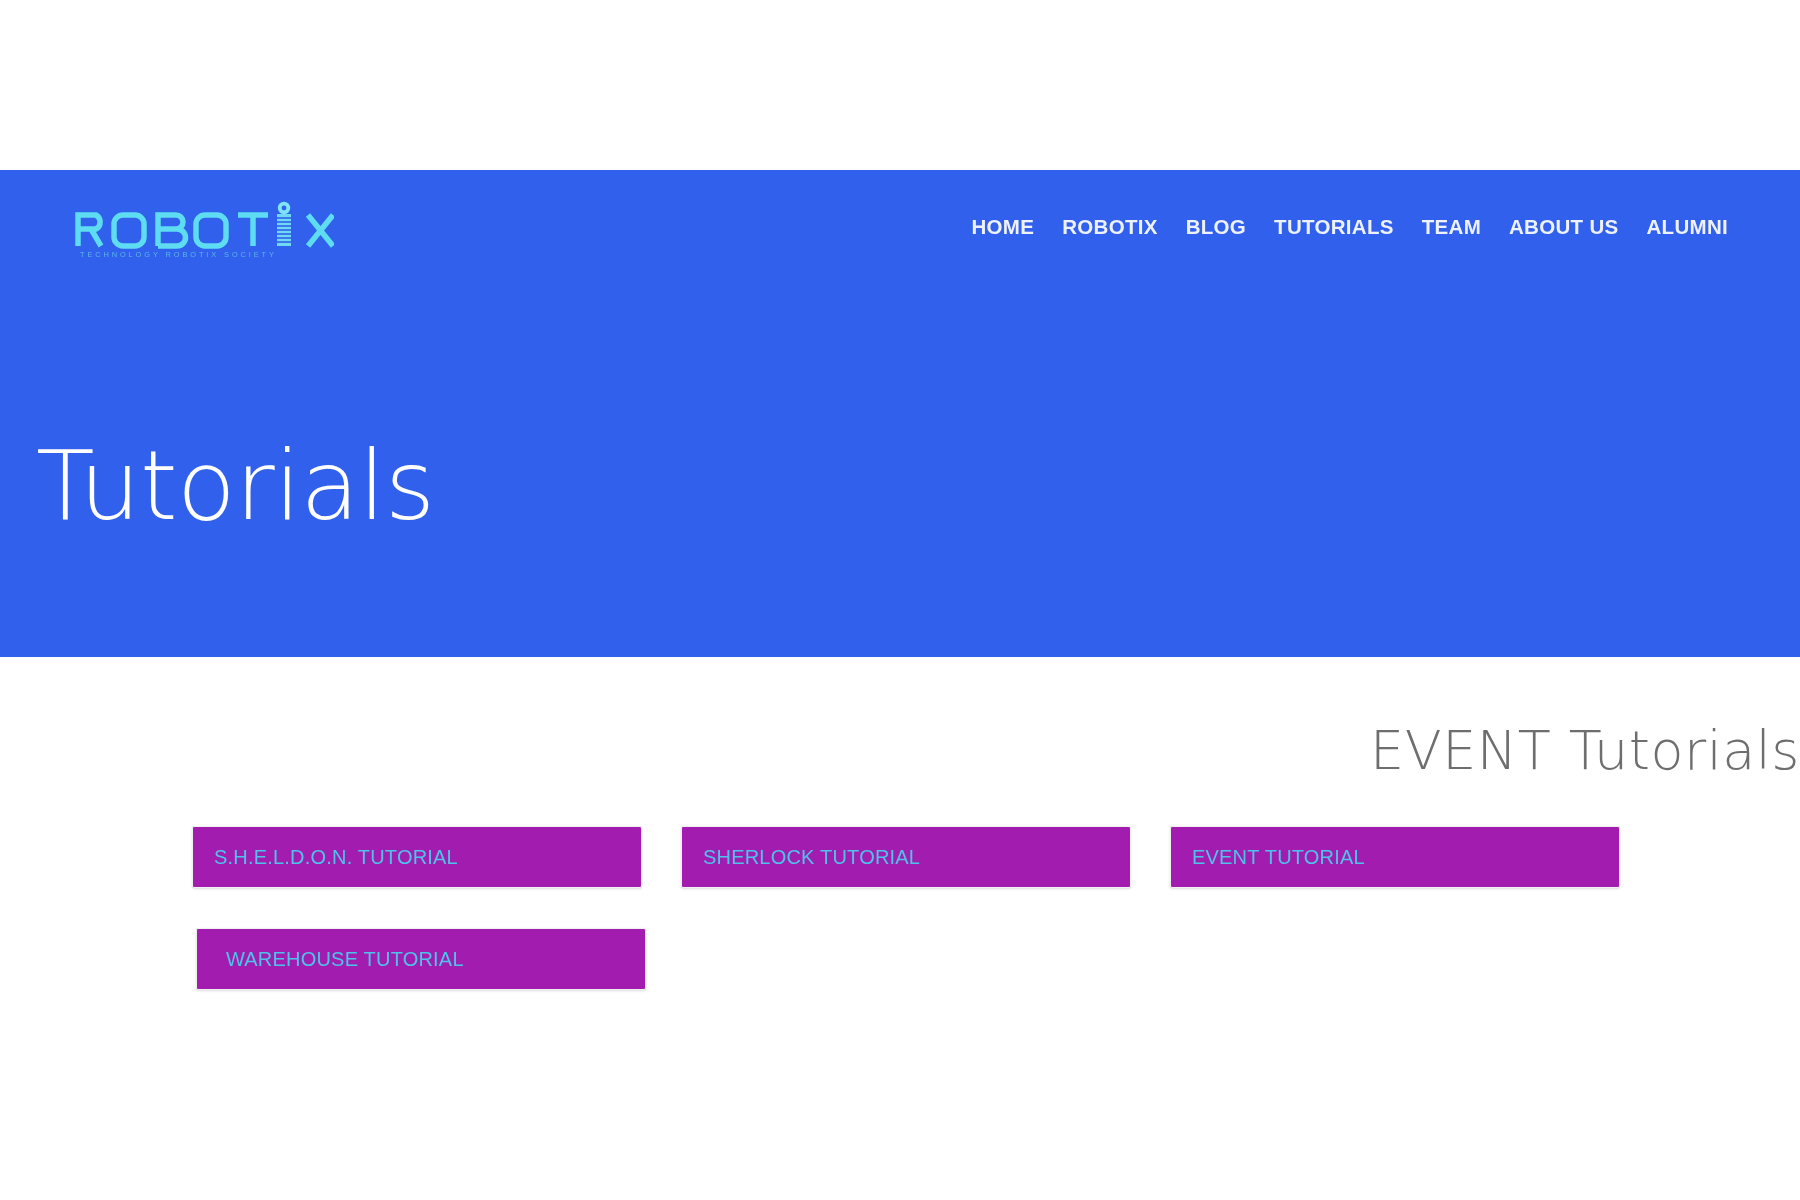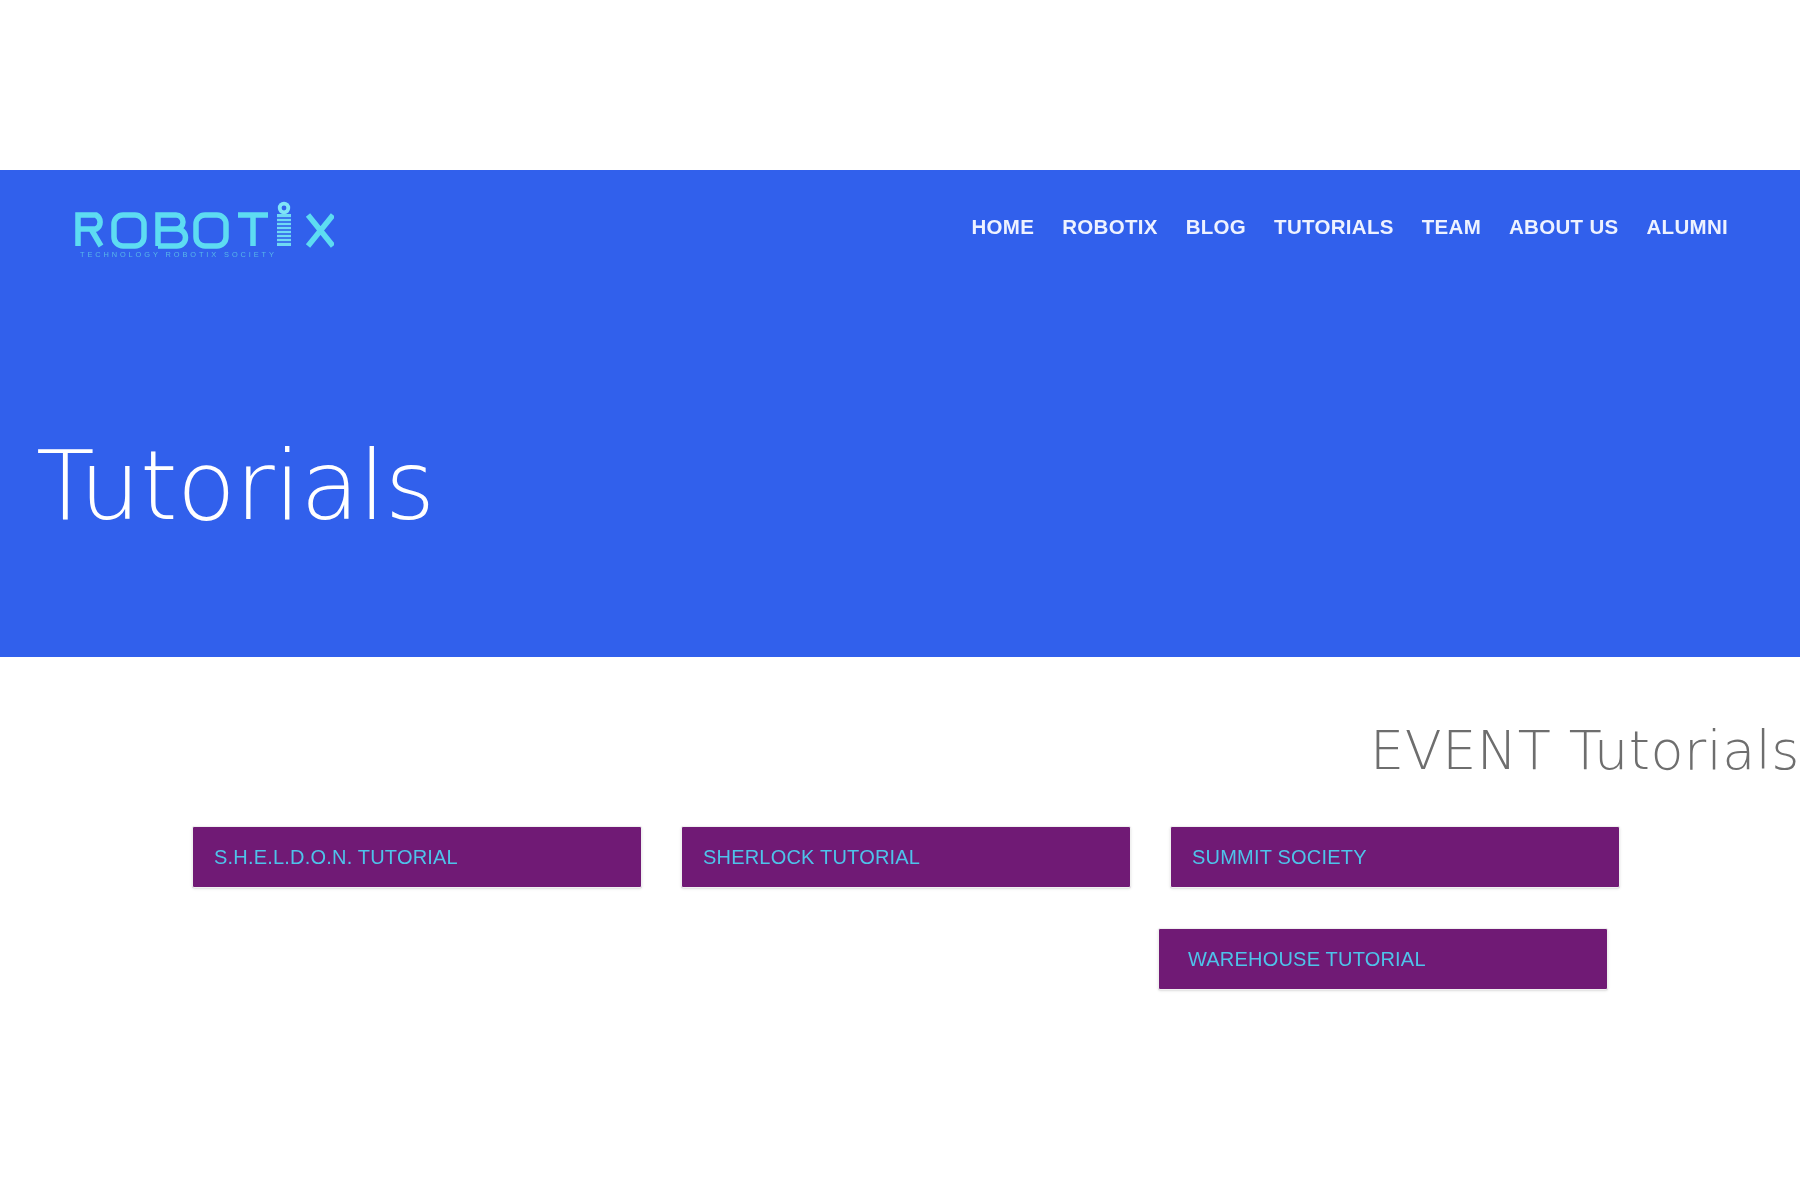--- a/index.html
+++ b/index.html
@@ -108,27 +108,27 @@
   .cards-wrap {
     width: 1428px;
     margin: 0 auto;
     padding: 0 6px;
   }
   .card-row {
     display: flex;
     gap: 39px;
     margin-bottom: 40px;
   }
-  .card-row.row-2 { justify-content: flex-end; }
+  .card-row.row-2 { justify-content: flex-start; }
 
   .tutorial-card {
     flex: 0 0 450px;
     width: 450px;
     min-height: 62px;
-    background: #701a75;
+    background: #a21caf;
     border: 1px solid #f0f0f0;
     border-radius: 2px;
     box-shadow: 0 1px 3px rgba(0,0,0,0.10), 0 1px 1px rgba(0,0,0,0.04);
     display: flex;
     align-items: center;
     padding: 0 21px;
     text-decoration: none;
     cursor: pointer;
   }
 
@@ -215,21 +215,21 @@
     <div class="cards-wrap">
 
       <div class="card-row row-1">
         <a class="tutorial-card" href="#">
           <span class="card-label">S.H.E.L.D.O.N. TUTORIAL</span>
         </a>
         <a class="tutorial-card" href="#">
           <span class="card-label">SHERLOCK TUTORIAL</span>
         </a>
         <a class="tutorial-card" href="#">
-          <span class="card-label">SUMMIT SOCIETY</span>
+          <span class="card-label">EVENT TUTORIAL</span>
         </a>
       </div>
 
       <div class="card-row row-2">
         <a class="tutorial-card" href="#">
           <span class="card-label">WAREHOUSE TUTORIAL</span>
         </a>
       </div>
 
     </div>

